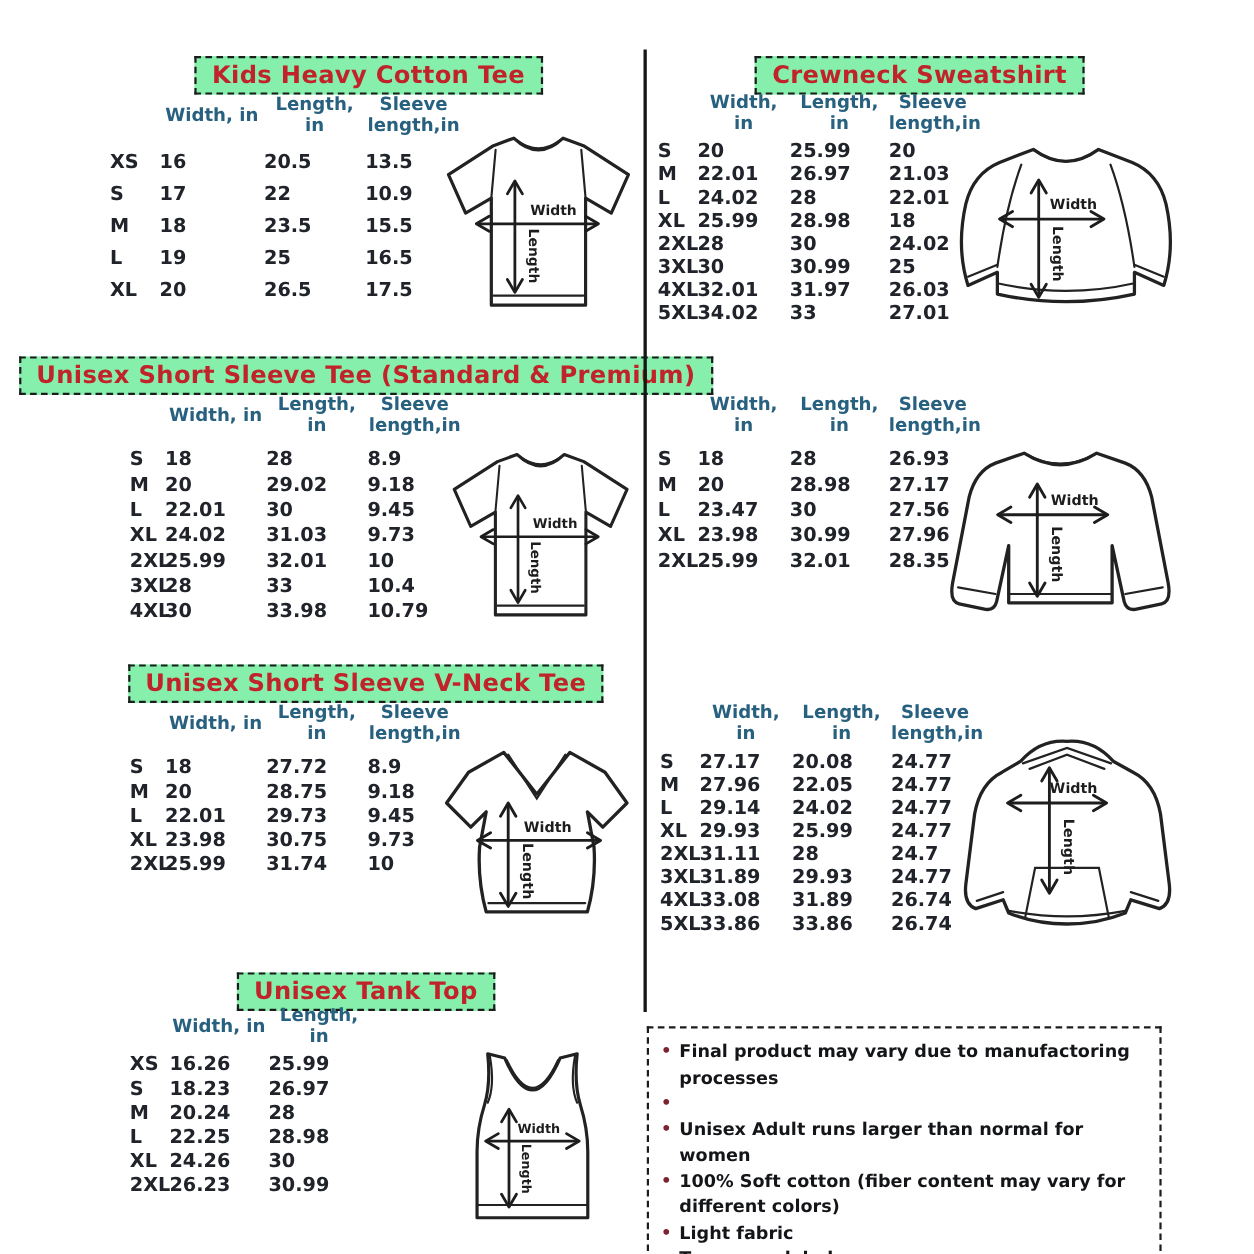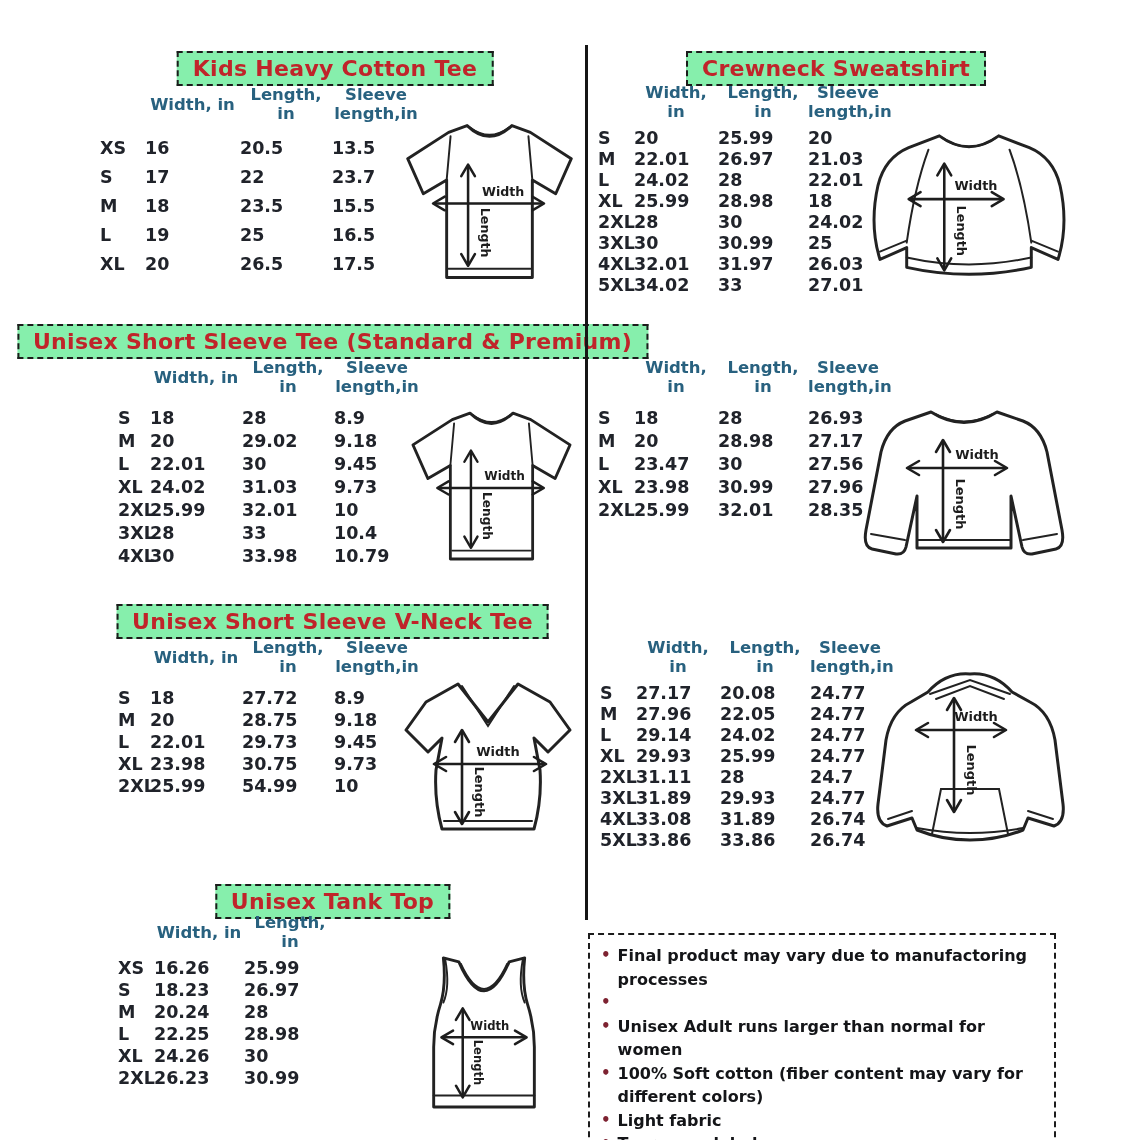--- a/index.html
+++ b/index.html
@@ -66,21 +66,21 @@
             <span class="c">XS</span>
             <span class="c">16</span>
             <span class="c">20.5</span>
             <span class="c">13.5</span>
           </div>
 
           <div class="trow grid-kids">
             <span class="c">S</span>
             <span class="c">17</span>
             <span class="c">22</span>
-            <span class="c">23.7</span>
+            <span class="c">10.9</span>
           </div>
 
           <div class="trow grid-kids">
             <span class="c">M</span>
             <span class="c">18</span>
             <span class="c">23.5</span>
             <span class="c">15.5</span>
           </div>
 
           <div class="trow grid-kids">
@@ -412,21 +412,21 @@
           <div class="trow grid-left">
             <span class="c">XL</span>
             <span class="c">23.98</span>
             <span class="c">30.75</span>
             <span class="c">9.73</span>
           </div>
 
           <div class="trow grid-left">
             <span class="c">2XL</span>
             <span class="c">25.99</span>
-            <span class="c">54.99</span>
+            <span class="c">31.74</span>
             <span class="c">10</span>
           </div>
         </div>
     </div>
     <div class="figure" style="left:318px;top:89px;">
       <svg viewBox="0 0 180 170" width="180" height="170">
         <path class="g" d="M60,12 L28,30 L8,58 L30,80 L44,66 L38,98 Q36,128 44,157 L136,157 Q144,128 142,98 L136,66 L150,80 L172,58 L152,30 L120,12 L90,50 Z"></path>
         <path class="gl" d="M64,14 L90,54 L116,14"></path>
         <path class="gl" d="M46,149 L134,149"></path>
         <g>

